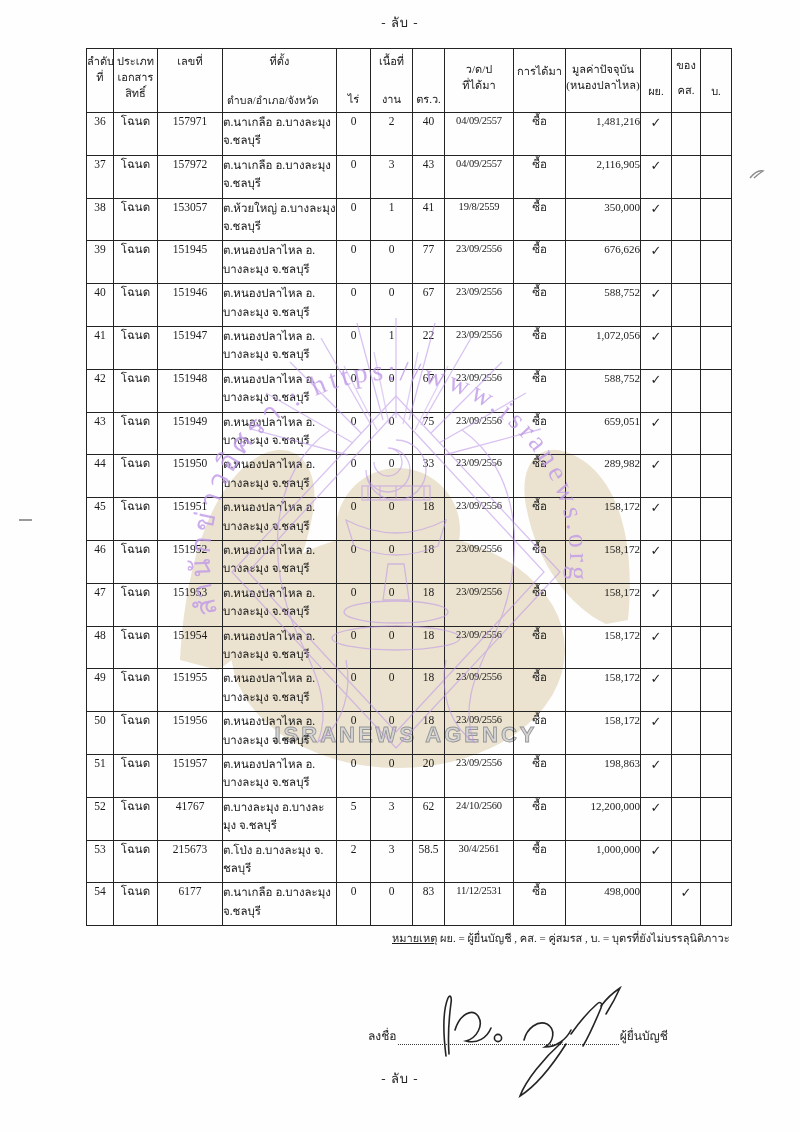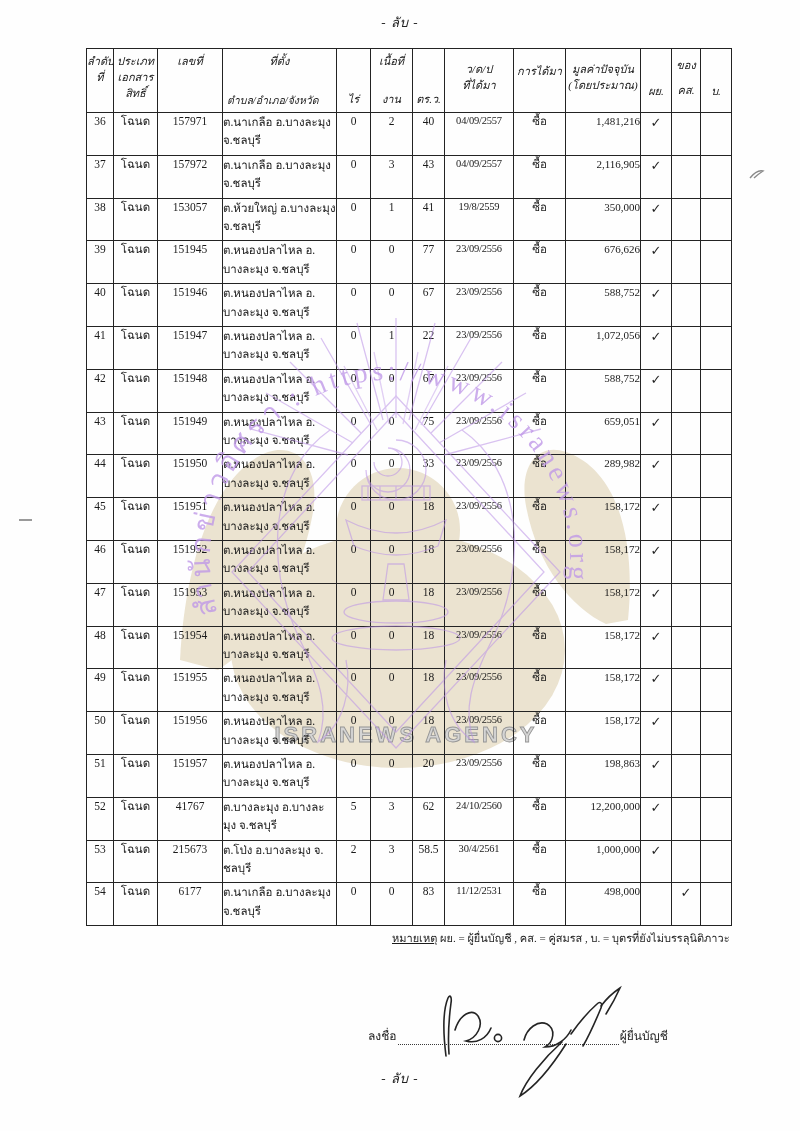--- a/index.html
+++ b/index.html
@@ -2,37 +2,37 @@
 <html><head>
 <meta charset="utf-8">
 <style>
   html,body{margin:0;padding:0;}
   body{
     width:800px;height:1131px;position:relative;overflow:hidden;
     background:#fefefe;color:#1a1a1a;
     font-family:"Liberation Serif","DejaVu Serif",serif;
   }
   .classification{position:absolute;left:0;width:800px;text-align:center;
-    font-size:13px;letter-spacing:1px;color:#222;font-style:italic;}
+    font-size:13px;letter-spacing:1px;color:#222;}
   .classification.top{top:12px;}
   .classification.bottom{top:1068px;}
 
   svg.layer{position:absolute;left:0;top:0;pointer-events:none;}
   #beige-layer{z-index:1;}
   #purple-layer{z-index:3;}
 
   #doc-table{
     position:absolute;left:86px;top:48px;width:645px;z-index:2;
     border-collapse:collapse;table-layout:fixed;background:transparent;
   }
   #doc-table th,#doc-table td{
     border:1px solid #232323;padding:0;font-weight:normal;
     vertical-align:top;overflow:hidden;
   }
-  thead tr{height:64px;font-style:italic;}
+  thead tr{height:64px;}
   tbody tr{height:42.8px;}
   th{font-size:11px;text-align:center;position:relative;line-height:1.45;}
   td{font-size:11.5px;text-align:center;line-height:1.5;}
 
   .h-pad{padding-top:5px;}
   .h-bottom{position:absolute;bottom:4px;left:0;right:0;text-align:center;}
   .h-loc-bottom{position:absolute;bottom:4px;left:4px;right:2px;text-align:left;font-size:10.5px;margin-top:14px;}
   .h-mid1{padding-top:13px;}
   .h-mid2{padding-top:15px;}
   .h-low{padding-top:35px;}
@@ -119,21 +119,21 @@
       </th>
       <th>
         <div class="h-mid1">ว/ด/ป</div>
         <div>ที่ได้มา</div>
       </th>
       <th>
         <div class="h-mid2">การได้มา</div>
       </th>
       <th>
         <div class="h-mid1">มูลค่าปัจจุบัน</div>
-        <div>(โดยประมาณ)</div>
+        <div>(หนองปลาไหล)</div>
       </th>
       <th>
         <div class="h-low">ผย.</div>
       </th>
       <th>
         <div class="h-of">ของ</div>
         <div class="h-ks">คส.</div>
       </th>
       <th>
         <div class="h-low">บ.</div>

